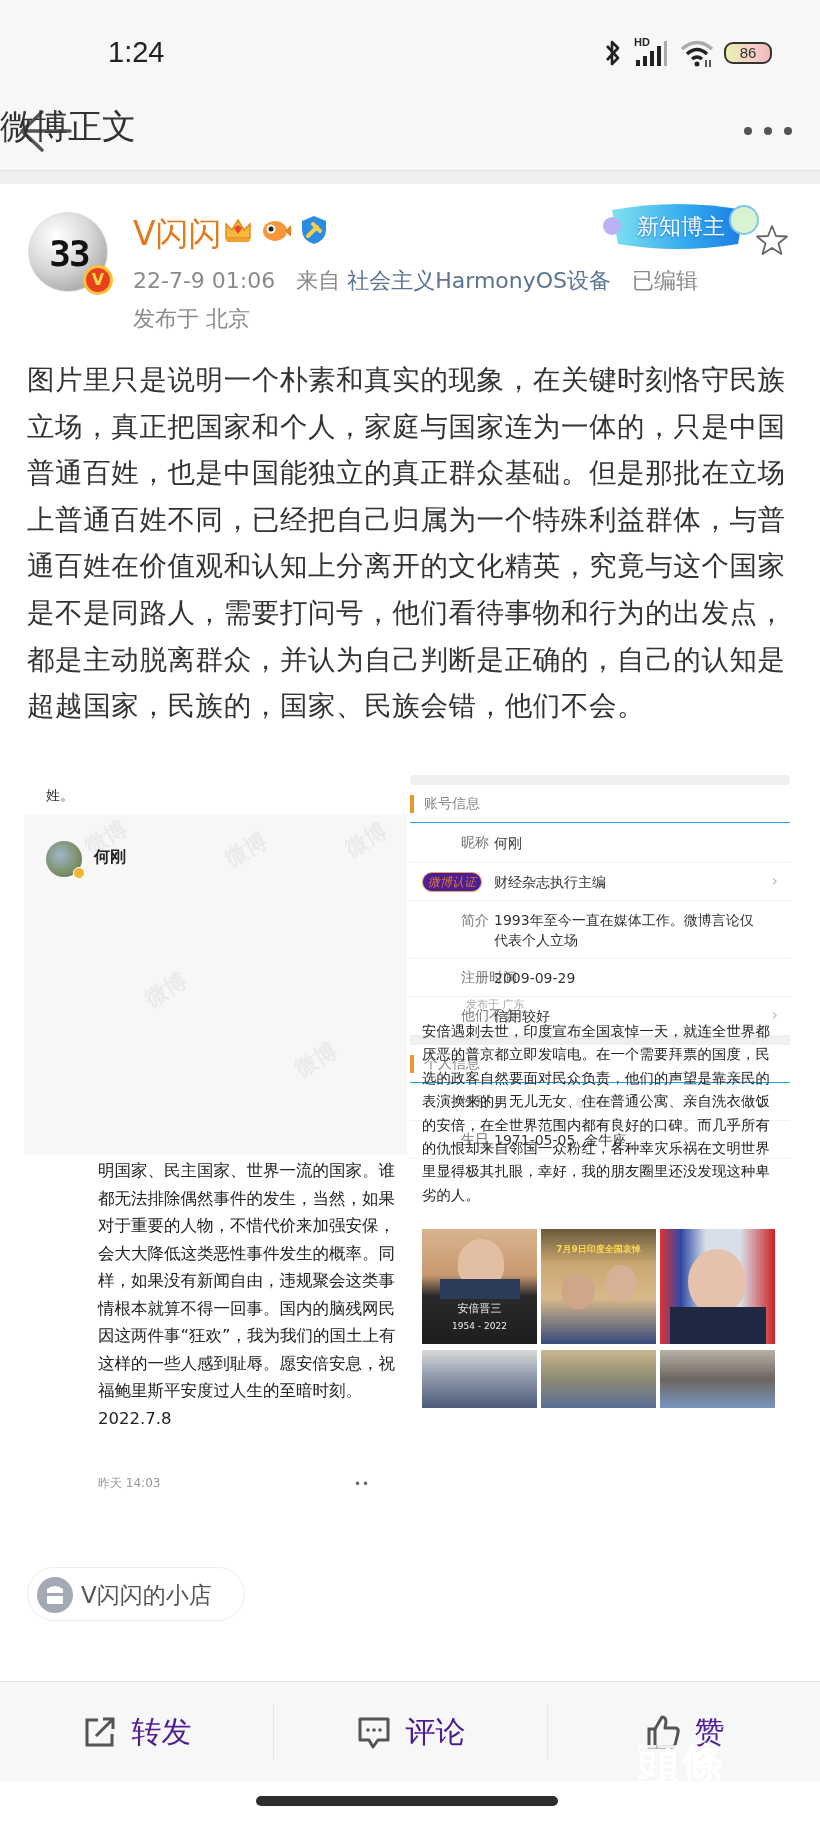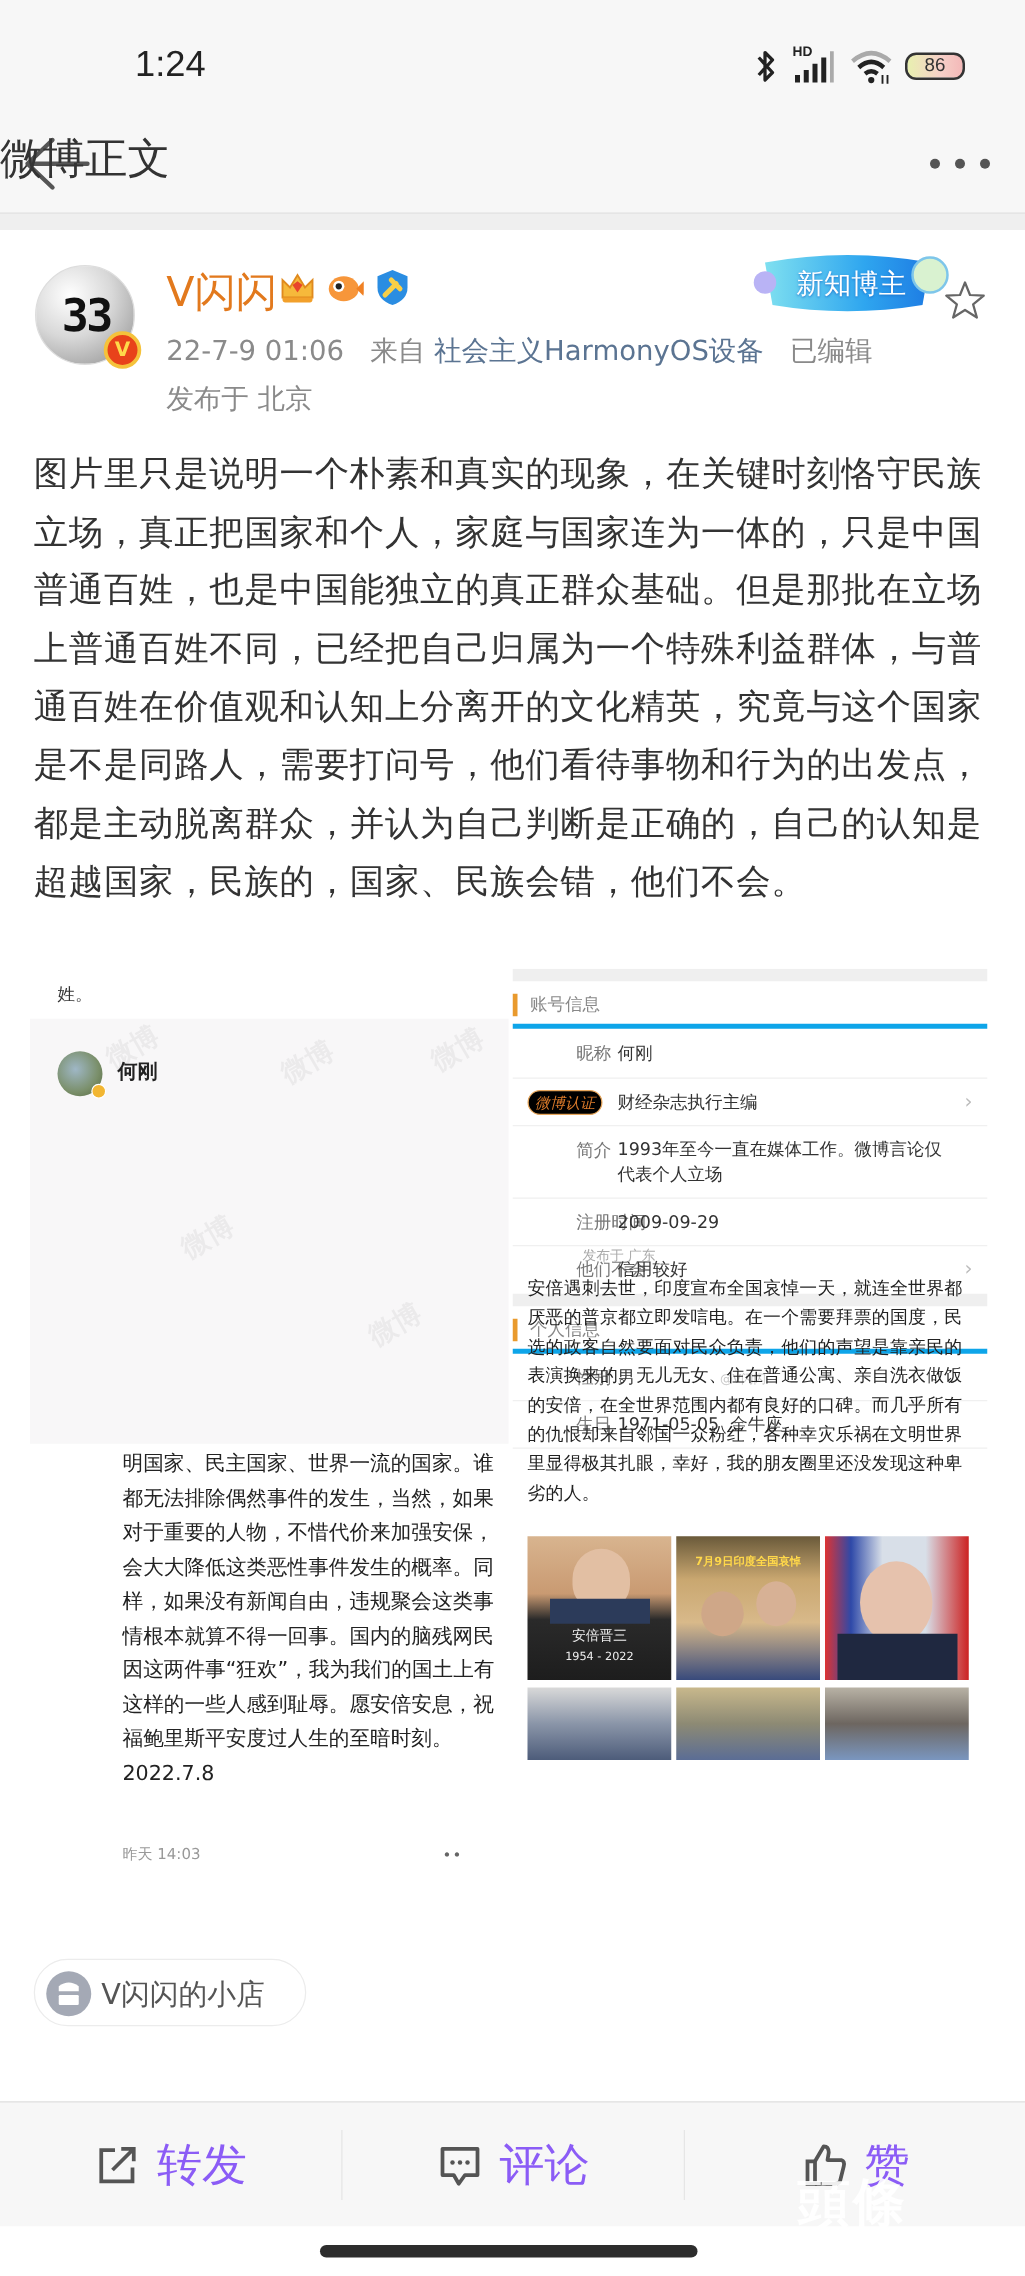--- a/index.html
+++ b/index.html
@@ -44,45 +44,45 @@
   .quote-name { position: absolute; left: 70px; top: 32px; font-size: 16px; font-weight: bold; color: #222; }
   .quote-text { position: absolute; left: 22px; top: 78px; width: 350px; font-size: 14.5px; line-height: 31px; color: #333; }
   .watermark { position: absolute; font-size: 22px; color: rgba(0,0,0,0.05); transform: rotate(-30deg); font-weight: bold; }
   .reply-text { position: absolute; left: 74px; top: 382px; width: 306px; font-size: 16.5px; line-height: 27.5px; color: #222; }
   .reply-time { position: absolute; left: 74px; top: 700px; font-size: 12px; color: #999; text-align: right; }
   .reply-dots { position: absolute; left: 330px; top: 702px; font-size: 12px; color: #666; letter-spacing: 1px; }
 
   .img-right { position: absolute; left: 410px; top: 775px; width: 380px; height: 740px; background: #fff; overflow: hidden; }
   .info-gap { position: absolute; left: 0; top: 0; width: 380px; height: 10px; background: #efefef; }
   .info-section { position: absolute; left: 0; width: 380px; }
-  .info-header { position: relative; height: 38px; border-bottom: 4px solid #0ea5e9; }
+  .info-header { position: relative; height: 38px; border-bottom: 1px solid #0ea5e9; }
   .info-header-bar { position: absolute; left: 0; top: 10px; width: 4px; height: 18px; background: #e99a2d; }
   .info-header-label { position: absolute; left: 14px; top: 10px; font-size: 14px; color: #888; }
   .info-row { position: relative; border-bottom: 1px solid #f0f0f0; }
   .info-key { position: absolute; left: 14px; font-size: 14px; color: #777; margin-left: 37px; }
   .info-val { position: absolute; left: 84px; width: 270px; font-size: 14px; line-height: 20px; color: #333; }
   .info-chev { position: absolute; right: 12px; font-size: 16px; color: #bbb; }
-  .cert-pill { position: absolute; left: 12px; height: 20px; padding: 0 5px; border-radius: 10px; background: #000000; border: 1px solid #e7a65b; color: #d9792a;
+  .cert-pill { position: absolute; left: 12px; height: 20px; padding: 0 5px; border-radius: 10px; background: #4c1d95; border: 1px solid #e7a65b; color: #d9792a;
                font-size: 12px; line-height: 18px; font-style: italic; }
   .midgap { height: 10px; background: #efefef; }
   .mini-wm { position: absolute; left: 166px; top: 7px; font-size: 10px; color: #c8c8c8; }
   .rt-cut { position: absolute; left: 56px; top: 222px; font-size: 11px; color: #aaa; }
   .rt-text { position: absolute; left: 12px; top: 245px; width: 362px; font-size: 14.3px; line-height: 23.4px; color: #222; letter-spacing: 0.2px; }
   .photo-grid { position: absolute; left: 12px; top: 454px; width: 356px; display: grid; grid-template-columns: repeat(3, 115px); grid-auto-rows: 115px; gap: 4px; }
   .photo-grid.row2 { top: 575px; grid-auto-rows: 58px; }
   .photo { position: relative; overflow: hidden; }
   .photo-cap { position: absolute; left: 0; right: 0; text-align: center; color: #eee; font-size: 9px; }
 
   .shop-chip { position: absolute; left: 27px; top: 1567px; width: 218px; height: 54px; border: 1.5px solid #ececec; border-radius: 27px; background: #fff; }
   .shop-icon { position: absolute; left: 9px; top: 9px; width: 36px; height: 36px; border-radius: 50%; background: #a4a9b5; }
   .shop-label { position: absolute; left: 53px; top: 12px; font-size: 23px; color: #555; white-space: nowrap; }
 
   .actionbar { position: absolute; left: 0; top: 1681px; width: 820px; height: 100px; background: #f7f7f7; border-top: 1.5px solid #e0e0e0; }
   .action { position: absolute; top: 0; height: 100px; width: 273px; display: flex; align-items: center; justify-content: center; gap: 14px; }
-  .action-label { font-size: 36px; color: #8b5cf6; }
+  .action-label { font-size: 30px; color: #4c1d95; }
   .action-sep { position: absolute; top: 22px; width: 1px; height: 56px; background: #e6e6e6; }
   .watermark-corner { position: absolute; left: 638px; top: 1735px; font-size: 42px; color: rgba(255,255,255,0.9); font-weight: bold; letter-spacing: 2px; }
   .home-bar { position: absolute; left: 256px; top: 1796px; width: 302px; height: 10px; border-radius: 5px; background: #2d2d2d; }
 </style>
 </head>
 <body>
 
 <div class="statusbar">
   <div class="status-time">1:24</div>
   <div class="status-icons">

